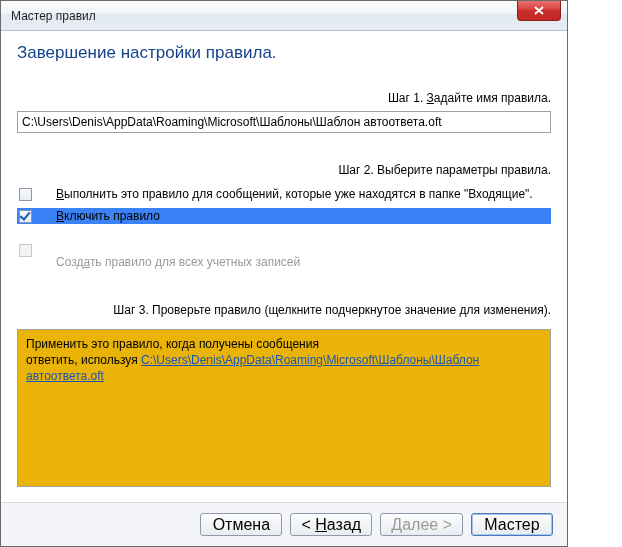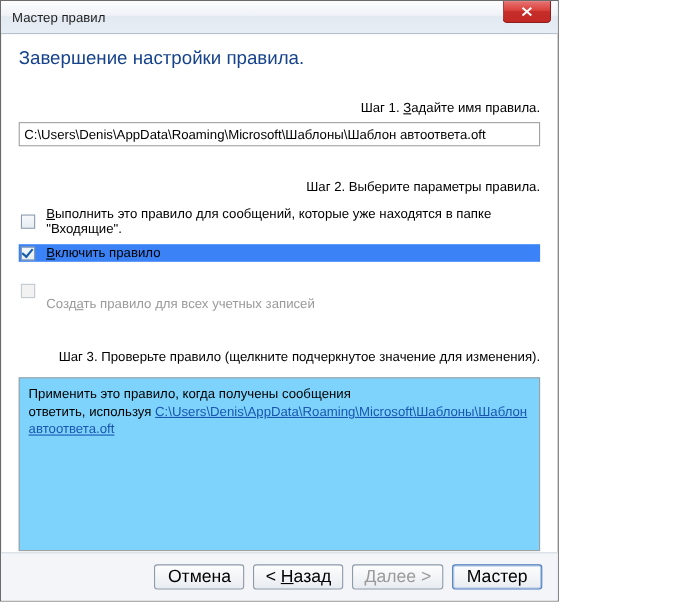--- a/index.html
+++ b/index.html
@@ -6,21 +6,21 @@
   html, body { margin: 0; padding: 0; }
   body {
     font-family: "Segoe UI", Tahoma, sans-serif;
     font-size: 12px;
     background: #fff;
     width: 622px;
     height: 547px;
     overflow: hidden;
   }
   .window {
-    width: 508px;
+    width: 568px;
     height: 547px;
     border: 1px solid #6a6a6a;
     background: #fff;
     display: flex;
     flex-direction: column;
   }
   .titlebar {
     height: 30px;
     background: linear-gradient(to bottom, #fdfdfe 0%, #eef2f7 45%, #e3e9f1 46%, #e7edf5 100%);
     border-bottom: 1px solid #b7c0cc;
@@ -74,21 +74,21 @@
     padding: 2px 4px;
     font-size: 12px;
     font-family: inherit;
     background: #fff;
     outline: none;
   }
   .gap-lg { height: 30px; }
   .checkbox-row {
     display: flex;
     align-items: center;
-    gap: 10px;
+    gap: 24px;
     margin: 3px 0;
     padding: 1px 2px;
   }
   .checkbox {
     width: 13px;
     height: 13px;
     border: 1px solid #8a9aaa;
     background: linear-gradient(to bottom, #f6f8fb, #e7edf4);
     position: relative;
     flex-shrink: 0;
@@ -109,21 +109,21 @@
     background: #f2f2f2;
   }
   .cb-label { color: #000; }
   .cb-label.disabled { color: #9a9a9a; margin-top: 24px; }
   .row-selected {
     background: #3b82f6;
   }
   .preview-box {
     margin-top: 6px;
     border: 1px solid #a0a0a0;
-    background: #7dd3fc;
+    background: #eab308;
     padding: 6px 8px;
     height: 158px;
     font-size: 12px;
     color: #000;
     line-height: 1.35;
     overflow: hidden;
   }
   .preview-box a {
     color: #1a56b0;
     text-decoration: underline;

